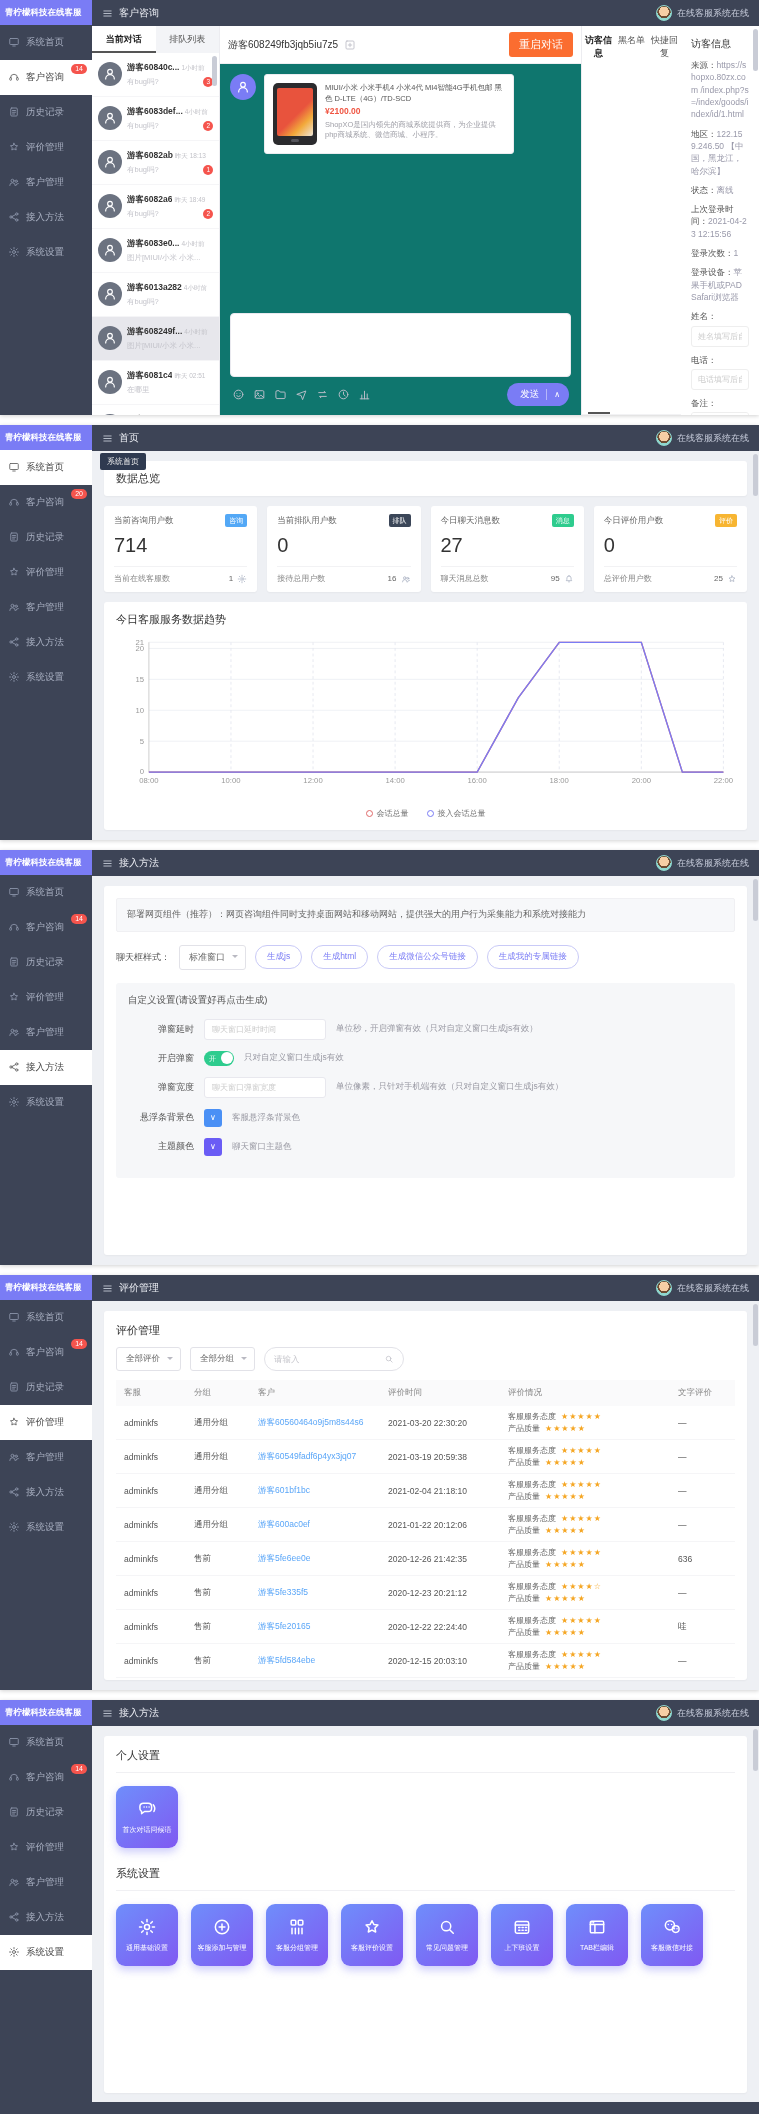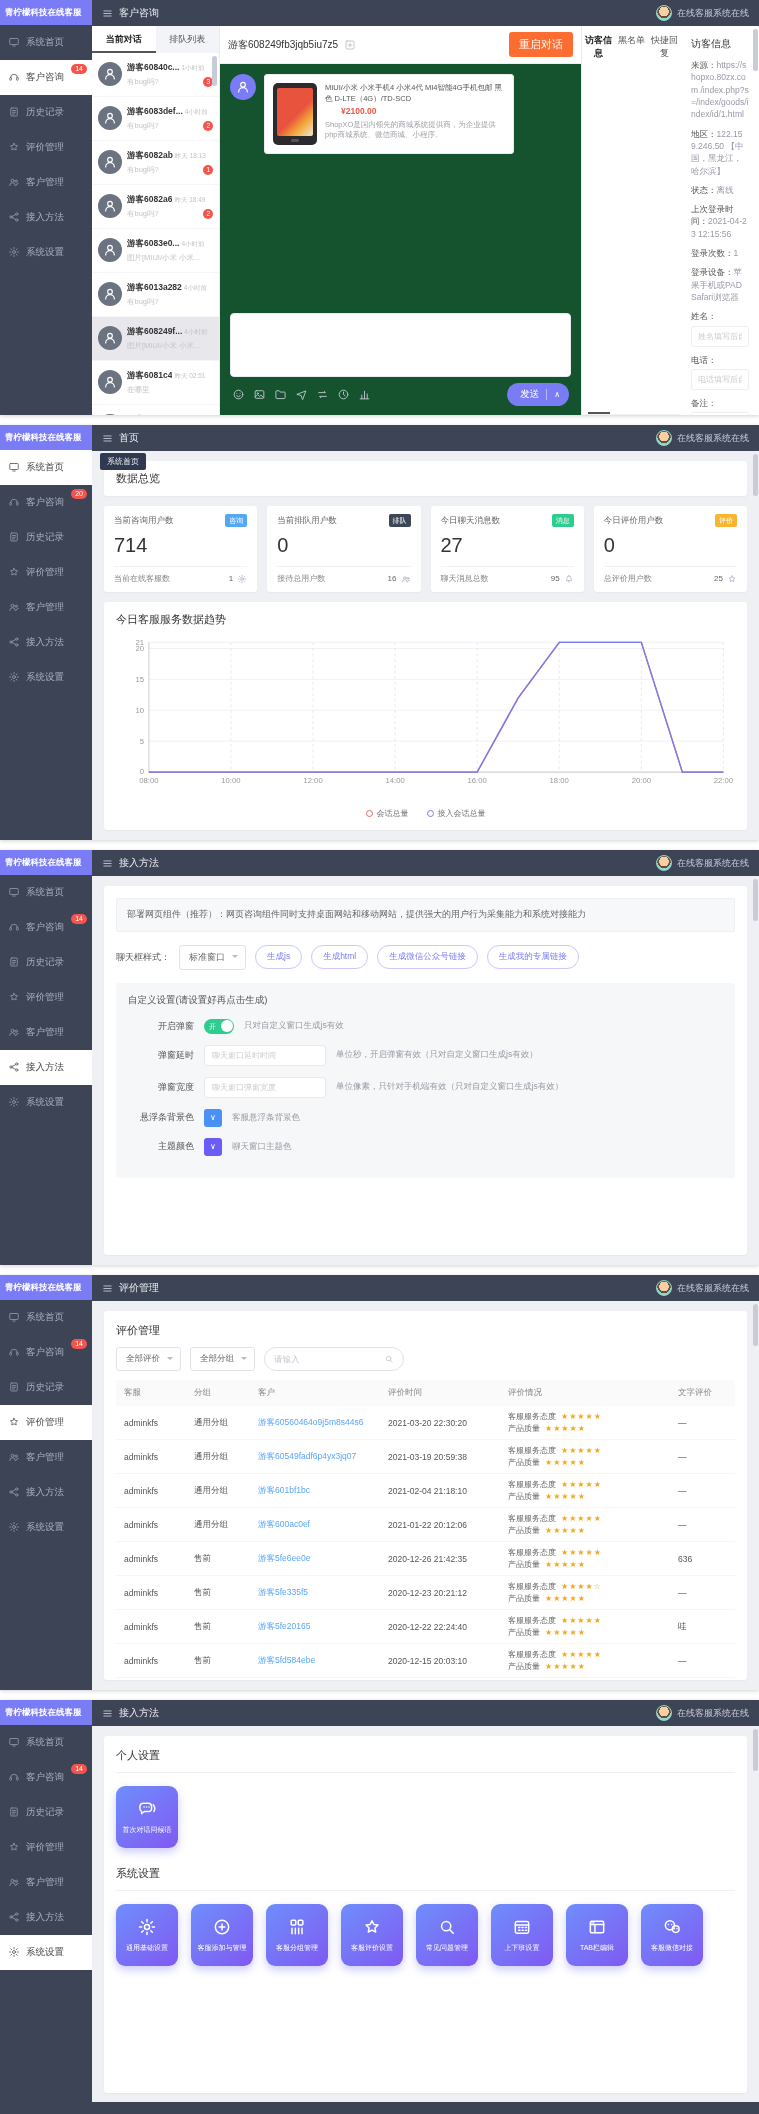--- a/index.html
+++ b/index.html
@@ -36,33 +36,33 @@
 .chat-item.selected{background:#e7e7ec}
 .cavatar{width:24px;height:24px;flex:none;border-radius:50%;background:#6b7280;color:#fff;padding:4px}
 .cmeta{flex:1;min-width:0}
 .crow1{display:flex;align-items:baseline}
 .cname{font-size:8.5px;font-weight:bold;color:#333;white-space:nowrap;overflow:hidden;text-overflow:ellipsis;max-width:58px}
 .ctime{font-size:6.5px;color:#c2c2c8;margin-left:2px;white-space:nowrap}
 .crow2{display:flex;align-items:flex-start;margin-top:3px}
 .cprev{font-size:7.5px;color:#c4c4cb;white-space:nowrap;overflow:hidden;text-overflow:ellipsis;flex:1}
 .cbadge{background:#f5544d;color:#fff;font-size:6.5px;border-radius:7px;padding:0 3px;line-height:10px;height:10px;flex:none}
 .cbadge:empty{display:none}
-.chatcol{flex:1;display:flex;flex-direction:column;background:#14532d;min-width:0}
+.chatcol{flex:1;display:flex;flex-direction:column;background:#0f766e;min-width:0}
 .chat-head{flex:none;display:flex;align-items:center;gap:6px;background:#fff;padding:6px 8px;border-bottom:1px solid #efeff2;font-size:10px;color:#333}
 .plusbox-i{width:12px;height:12px;color:#c0c0c8;cursor:pointer}
 .restart-btn{margin-left:auto;background:#fb6d30;color:#fff;font-size:11px;border:none;border-radius:3px;padding:5px 10px;cursor:pointer}
 .chat-body{flex:1;padding:10px;display:flex;gap:8px;overflow:hidden;align-items:flex-start}
 .msg-avatar{width:26px;height:26px;flex:none;border-radius:50%;background:#7a7cf5;color:#fff;padding:5px}
 .prod-card{background:#fff;border:1px solid #ececf0;border-radius:3px;padding:8px;display:flex;gap:8px;max-width:250px}
 .phone{width:44px;height:62px;flex:none;position:relative;background:#2b2b2e;border-radius:5px}
 .phone::before{content:"";position:absolute;inset:5px 4px 9px;background:linear-gradient(135deg,#e8533d 0 55%,#f2a93b 75%,#efe7da);border-radius:2px}
 .phone::after{content:"";position:absolute;left:50%;bottom:3px;width:8px;height:3px;margin-left:-4px;border-radius:2px;background:#55555c}
 .prod-info{font-size:7.5px;line-height:1.4;min-width:0}
 .prod-title{color:#555}
-.prod-price{color:#f05542;font-size:8.5px;margin:2px 16px;font-weight:bold}
+.prod-price{color:#f05542;font-size:8.5px;margin:2px 0;font-weight:bold}
 .prod-desc{color:#a0a0a8}
 .chat-inputbox{flex:none;background:#fff;margin:0 10px;border:1px solid #e9e9ef;border-radius:4px;height:64px}
 .chat-tools{flex:none;display:flex;align-items:center;gap:8px;padding:6px 12px 9px;color:#b9bdc9}
 .ticon16{width:13px;height:13px;cursor:pointer}
 .send-btn{margin-left:auto;background:#7a7cf5;color:#fff;font-size:9.5px;border:none;border-radius:14px;padding:5px 9px 5px 13px;display:flex;align-items:center;gap:7px;cursor:pointer}
 .send-sep{width:1px;height:11px;background:rgba(255,255,255,.45)}
 .send-caret{font-size:8px;line-height:1}
 .rightcol{width:178px;flex:none;background:#fff;border-left:1px solid #ececf0;display:flex;flex-direction:row;font-size:8.5px}
 .rc-tabs{display:flex;flex:none;border-bottom:1px solid #f2f2f4}
 .rc-tab{flex:1;text-align:center;padding:8px 0;color:#555;font-size:9px;cursor:pointer;position:relative}
@@ -859,30 +859,30 @@
 
           <button class="gen-btn">生成js</button>
               <button class="gen-btn">生成html</button>
               <button class="gen-btn">生成微信公众号链接</button>
               <button class="gen-btn">生成我的专属链接</button>
             </span>
         </div>
         <div class="custom-box">
           <div class="custom-title">自定义设置(请设置好再点击生成)</div>
           <div class="set-row">
+            <span class="set-label">弹窗延时</span>
+            <input class="set-input" placeholder="聊天窗口延时时间" style="">
+            <span class="set-note">单位秒，开启弹窗有效（只对自定义窗口生成js有效）</span>
+          </div>
+          <div class="set-row">
             <span class="set-label">开启弹窗</span>
             <span class="toggle">
                 <span class="toggle-on">开</span>
               </span>
             <span class="set-note">只对自定义窗口生成js有效</span>
-          </div>
-          <div class="set-row">
-            <span class="set-label">弹窗延时</span>
-            <input class="set-input" placeholder="聊天窗口延时时间" style="">
-            <span class="set-note">单位秒，开启弹窗有效（只对自定义窗口生成js有效）</span>
           </div>
           <div class="set-row">
             <span class="set-label">弹窗宽度</span>
             <input class="set-input" placeholder="聊天窗口弹窗宽度" style="">
             <span class="set-note">单位像素，只针对手机端有效（只对自定义窗口生成js有效）</span>
           </div>
           <div class="set-row">
             <span class="set-label">悬浮条背景色</span>
             <span class="swatch" id="swatch1" style="background: rgb(74, 144, 245);">∨</span>
             <span class="set-note">客服悬浮条背景色</span>

